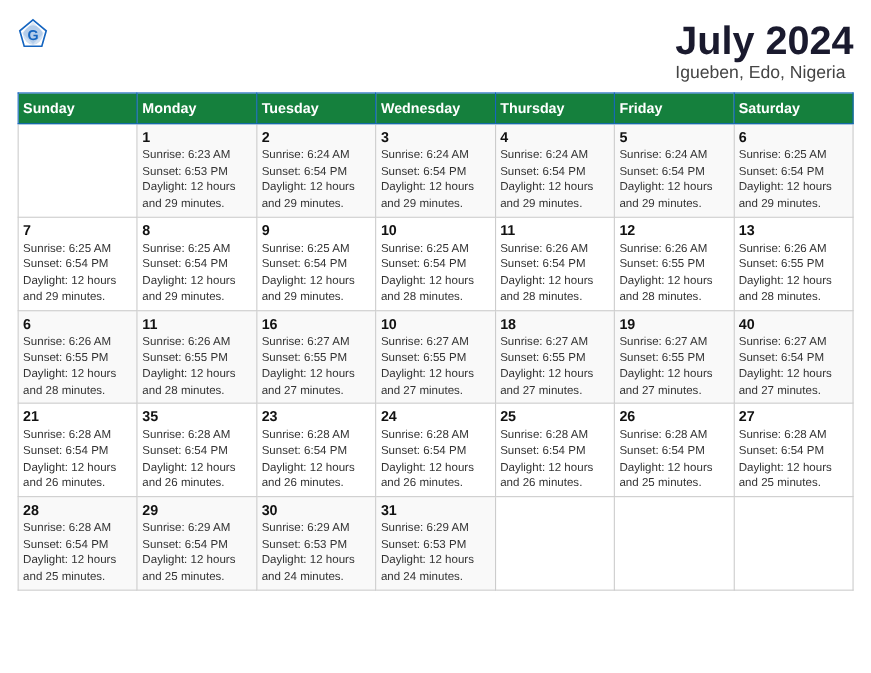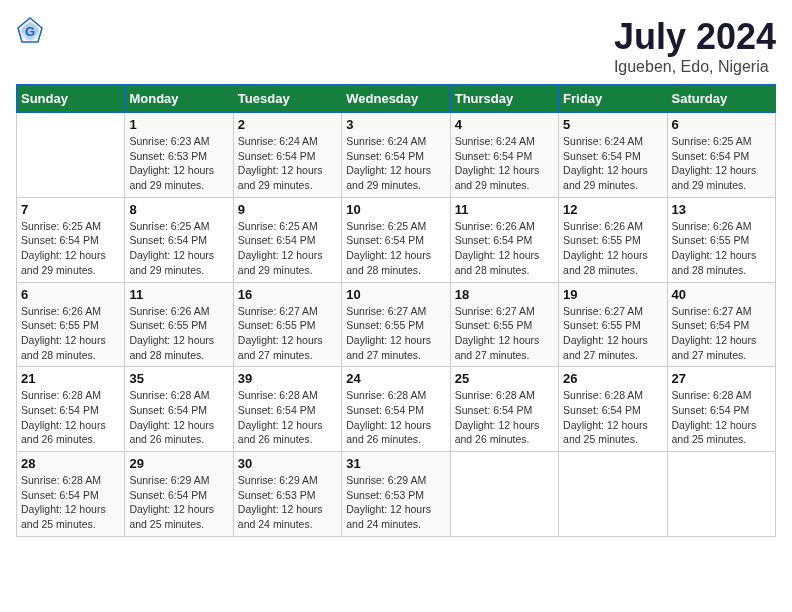--- a/index.html
+++ b/index.html
@@ -271,21 +271,21 @@
 and 26 minutes.</div>
         </td>
         <td>
           <div class="day-num">35</div>
           <div class="day-details" style="white-space: pre-line;">Sunrise: 6:28 AM
 Sunset: 6:54 PM
 Daylight: 12 hours
 and 26 minutes.</div>
         </td>
         <td>
-          <div class="day-num">39</div>
+          <div class="day-num">23</div>
           <div class="day-details" style="white-space: pre-line;">Sunrise: 6:28 AM
 Sunset: 6:54 PM
 Daylight: 12 hours
 and 26 minutes.</div>
         </td>
         <td>
           <div class="day-num">24</div>
           <div class="day-details" style="white-space: pre-line;">Sunrise: 6:28 AM
 Sunset: 6:54 PM
 Daylight: 12 hours

